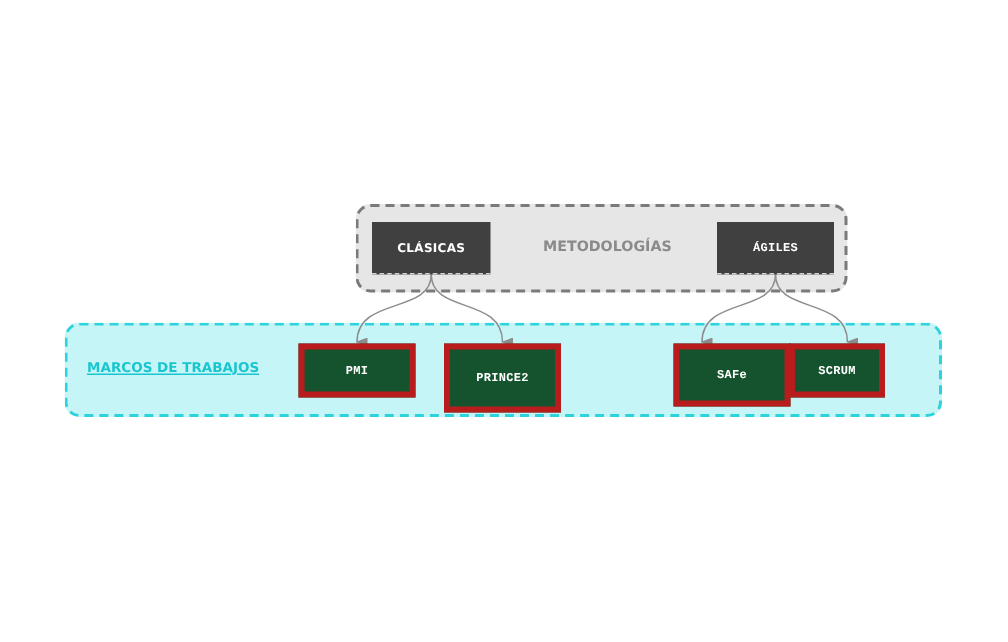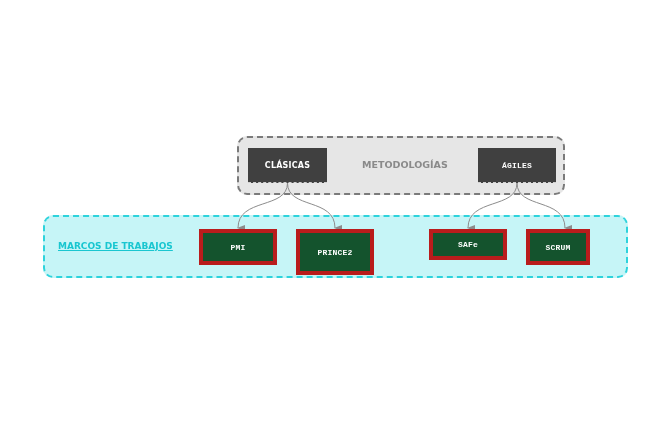--- a/index.html
+++ b/index.html
@@ -93,21 +93,21 @@
 <div class="node gray" id="node-agiles" style="left:478px; top:148px; width:78px; height:35px;font-family:Liberation Mono, monospace;">
   <span>ÁGILES</span>
 </div>
 
 <div class="node cyan" id="node-pmi" style="left:199px; top:229px; width:78px; height:36px;">
   <span>PMI</span>
 </div>
 <div class="node cyan" id="node-prince2" style="left:296px; top:229px; width:78px; height:46px;justify-content:center;">
   <span>PRINCE2</span>
 </div>
-<div class="node cyan" id="node-safe" style="left:429px; top:229px; width:78px; height:31px;">
+<div class="node cyan" id="node-safe" style="left:449px; top:229px; width:78px; height:42px;">
   <span>SAFe</span>
 </div>
 <div class="node cyan" id="node-scrum" style="left:526px; top:229px; width:64px; height:36px;">
   <span>SCRUM</span>
 </div>
 
 <svg id="connectors" xmlns="http://www.w3.org/2000/svg">
   <defs>
     <marker id="arrowhead" markerWidth="6" markerHeight="8" refX="3" refY="7" orient="auto" markerUnits="userSpaceOnUse">
       <path d="M0,0 L6,0 L3,8 Z" fill="#8c8c8c"></path>

